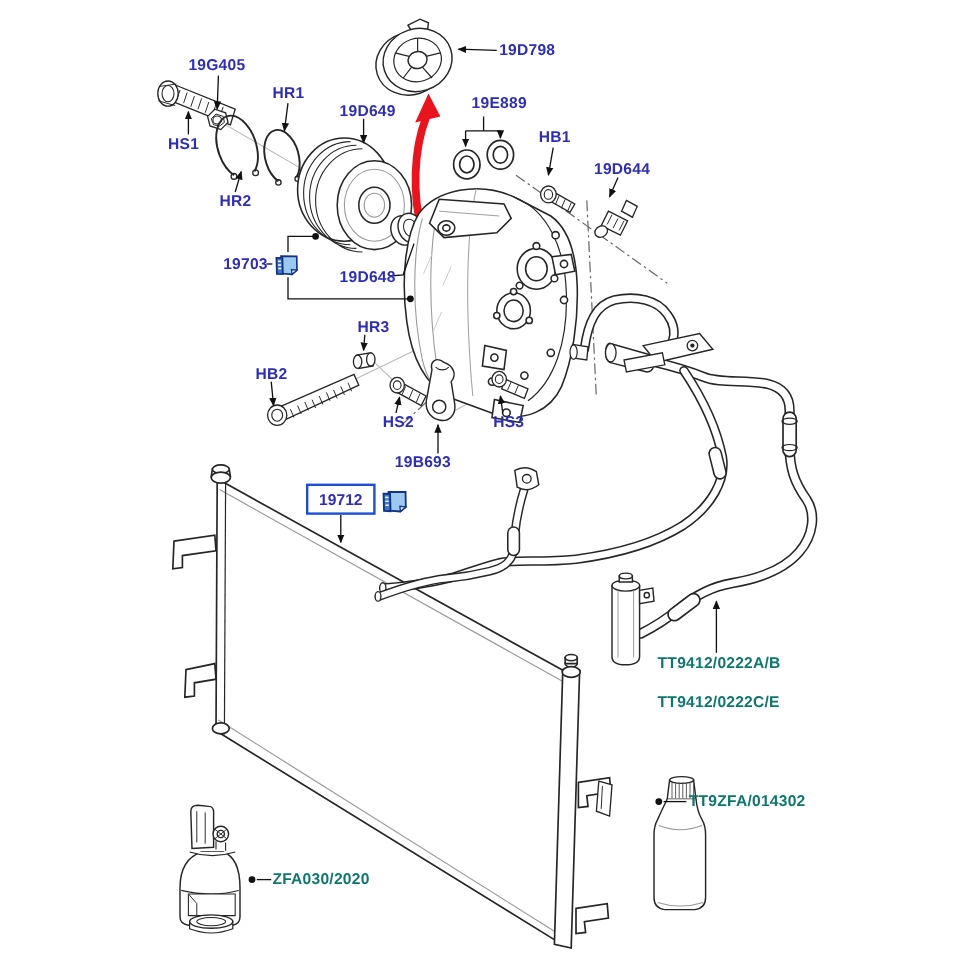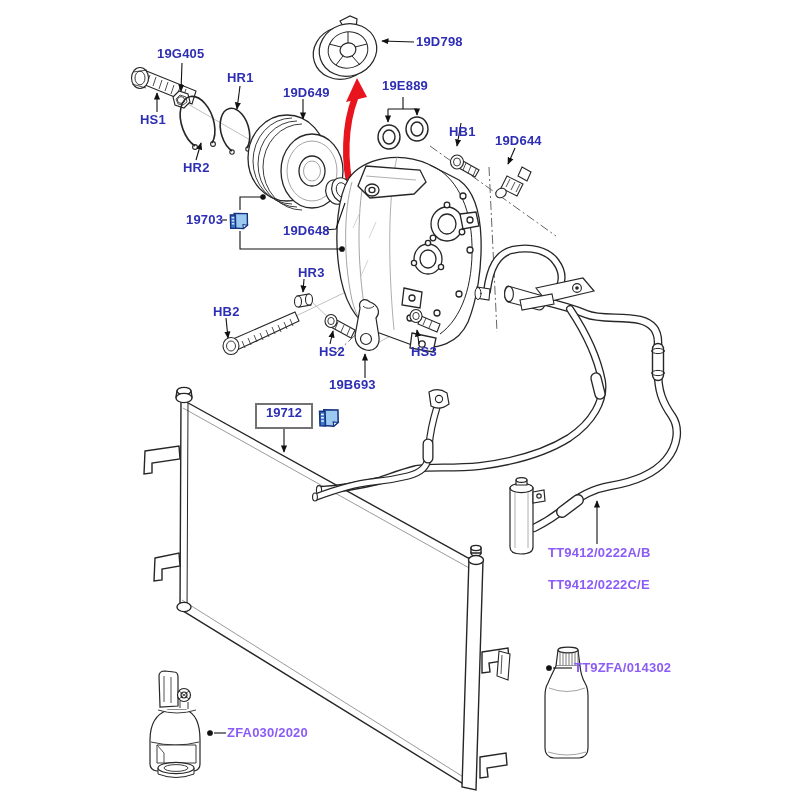--- a/index.html
+++ b/index.html
@@ -1,23 +1,23 @@
 <!DOCTYPE html>
 <html><head>
 <meta charset="utf-8">
 <style>
   html,body{margin:0;padding:0;background:#fff;}
   #stage{position:relative;width:800px;height:800px;background:#fff;overflow:hidden;
          font-family:"Liberation Sans",sans-serif;}
   #art{position:absolute;left:0;top:0;}
   .lbl{position:absolute;font-size:13px;font-weight:bold;color:#2e2eb4;white-space:nowrap;
        letter-spacing:.2px;cursor:pointer;}
-  .lbl.mag{color:#8b5cf6;}
-  .hl-box{position:absolute;width:54px;height:22px;border:2px solid #737373;background:#fff;
-          display:flex;align-items:flex-start;justify-content:center;cursor:pointer;}
+  .lbl.mag{color:#0f766e;}
+  .hl-box{position:absolute;width:54px;height:22px;border:2px solid #1d4ed8;background:#fff;
+          display:flex;align-items:center;justify-content:center;cursor:pointer;}
   .hl-box span{font-size:13px;font-weight:bold;color:#2e2eb4;}
 </style>
 </head>
 <body>
 
 <div id="stage">
 
 <svg id="art" width="800" height="800" viewBox="0 0 800 800">
   <defs>
     <marker id="arr" viewBox="0 0 10 10" refX="8.5" refY="5" markerWidth="7" markerHeight="7" orient="auto">
@@ -322,22 +322,22 @@
   <use href="#clipicon" x="227" y="209" width="24" height="24"></use>
   <use href="#clipicon" x="316" y="405" width="26" height="26"></use>
 </svg>
 
 <div class="lbl" style="left:157px;top:46px">19G405</div>
 <div class="lbl" style="left:140px;top:112px">HS1</div>
 <div class="lbl" style="left:227px;top:70px">HR1</div>
 <div class="lbl" style="left:183px;top:160px">HR2</div>
 <div class="lbl" style="left:283px;top:85px">19D649</div>
 <div class="lbl" style="left:416px;top:34px">19D798</div>
-<div class="lbl" style="left:382px;top:78px">19E889</div>
-<div class="lbl" style="left:449px;top:124px">HB1</div>
+<div class="lbl" style="left:393px;top:78px">19E889</div>
+<div class="lbl" style="left:449px;top:106px">HB1</div>
 <div class="lbl" style="left:495px;top:133px">19D644</div>
 <div class="lbl" style="left:186px;top:212px">19703</div>
 <div class="lbl" style="left:283px;top:223px">19D648</div>
 <div class="lbl" style="left:298px;top:265px">HR3</div>
 <div class="lbl" style="left:213px;top:304px">HB2</div>
 <div class="lbl" style="left:319px;top:344px">HS2</div>
 <div class="lbl" style="left:411px;top:344px">HS3</div>
 <div class="lbl" style="left:329px;top:377px">19B693</div>
 
 <div class="hl-box" style="left:255px;top:403px">

